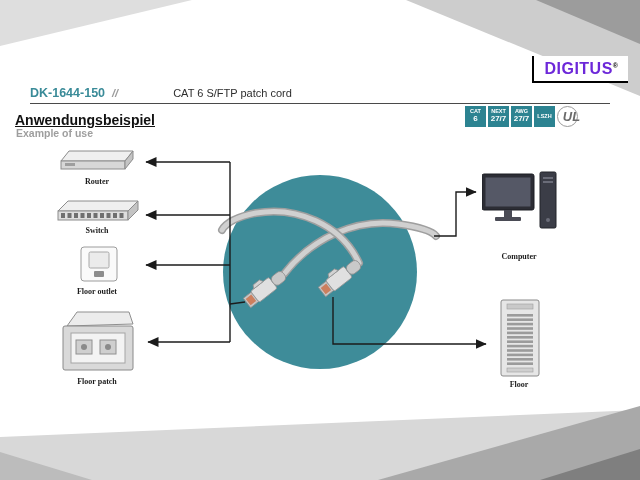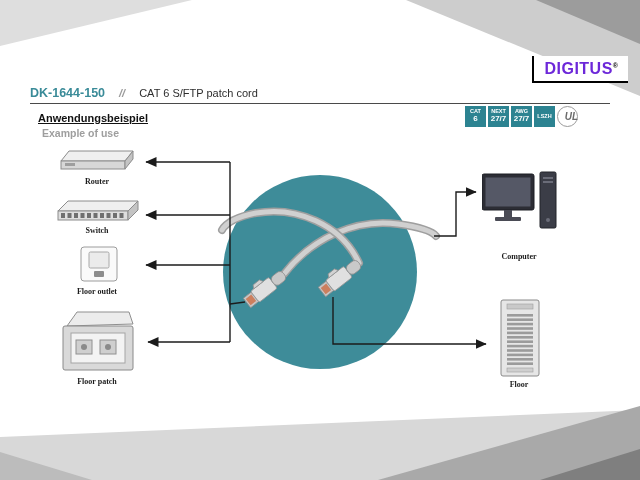--- a/index.html
+++ b/index.html
@@ -13,38 +13,38 @@
   .deco.blw{clip-path:polygon(0 452px,92px 480px,0 480px);background:#bcbcbc;}
   .deco.brm{clip-path:polygon(378px 480px,640px 406px,640px 480px);background:#a9a9a9;}
   .deco.brd{clip-path:polygon(540px 480px,640px 449px,640px 480px);background:#7f7f7f;}
 
   .logo-box{position:absolute;top:56px;right:12px;background:#ffffff;
             border-left:2px solid #000;border-bottom:2px solid #000;
             padding:4px 10px 3px 10px;}
   .logo-text{font-size:16px;font-weight:800;letter-spacing:.5px;color:#6d28d9;}
   .reg{font-size:7px;font-weight:700;vertical-align:super;color:#0a0a0a;}
 
-  .header{position:absolute;left:30px;top:86px;display:flex;align-items:baseline;gap:14px;}
+  .header{position:absolute;left:30px;top:86px;display:flex;align-items:baseline;gap:7px;}
   .code{color:#3a8b98;font-weight:bold;font-size:12.5px;}
   .sep{color:#9a9a9a;font-weight:bold;font-size:11px;font-style:italic;}
-  .ptitle{color:#2e2e2e;font-size:11px;}
+  .ptitle{color:#2e2e2e;font-size:11px;margin-left:48px;}
   .header-rule{position:absolute;left:30px;right:30px;top:103px;height:1px;background:#4a4a4a;}
 
   .badges{position:absolute;top:106px;right:62px;display:flex;gap:2px;align-items:center;}
   .badge{width:21px;height:21px;background:#2c8391;color:#fff;display:flex;
          flex-direction:column;align-items:center;justify-content:center;line-height:1.05;}
   .badge .b1{font-size:5.5px;font-weight:bold;}
   .badge .b2{font-size:8px;font-weight:bold;}
   .ul-mark{width:21px;height:21px;border-radius:50%;background:#fff;border:1.5px solid #9a9a9a;
-           display:flex;align-items:center;justify-content:center;font-size:10px;
+           display:flex;align-items:center;justify-content:center;font-size:13px;
            font-weight:bold;font-style:italic;color:#6b6b6b;box-sizing:border-box;padding-left:8px;}
 
-  .sec-head{position:absolute;left:38px;top:112px;font-size:11px;font-weight:bold;
+  .sec-head{position:absolute;left:15px;top:112px;font-size:14px;font-weight:bold;
             color:#111;text-decoration:underline;}
-  .sec-sub{position:absolute;left:42px;top:127px;font-size:10.5px;font-weight:bold;color:#9e9e9e;}
+  .sec-sub{position:absolute;left:16px;top:127px;font-size:10.5px;font-weight:bold;color:#9e9e9e;}
 
   .diagram{position:absolute;left:0;top:0;}
   .dev{position:absolute;}
   .dev-label{position:absolute;font-size:8px;font-weight:bold;color:#1c1c1c;
              text-align:center;width:80px;font-family:Liberation Serif, serif;}
 </style>
 </head>
 <body>
 
 <div id="page">

